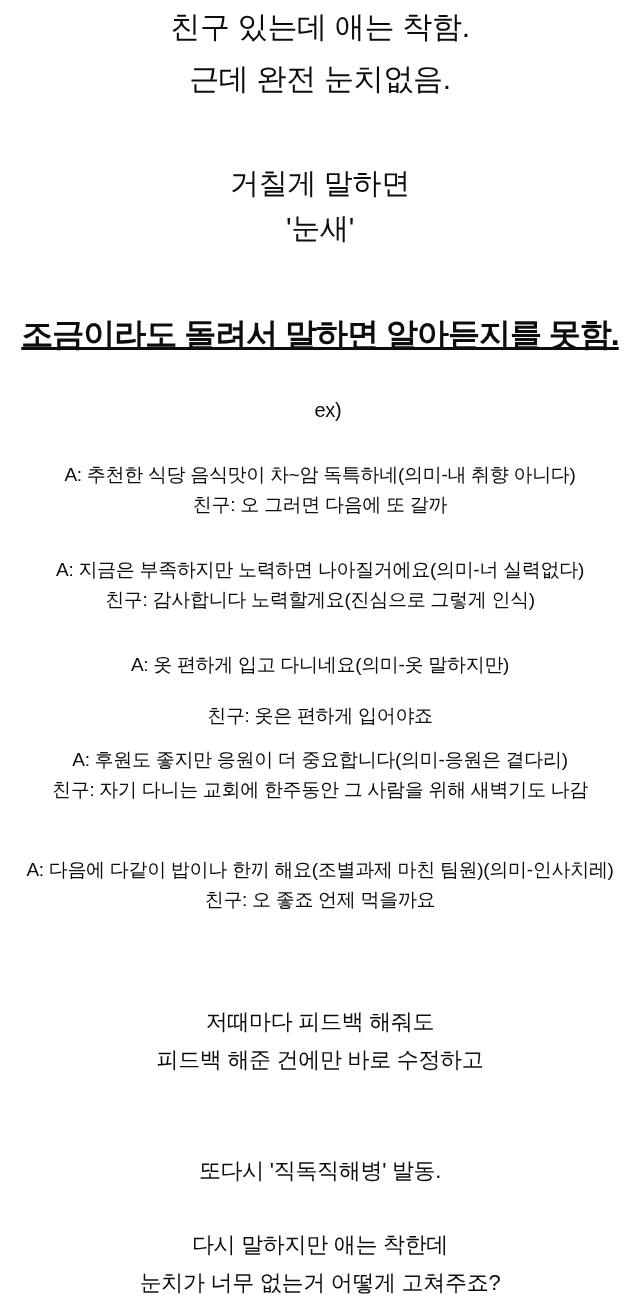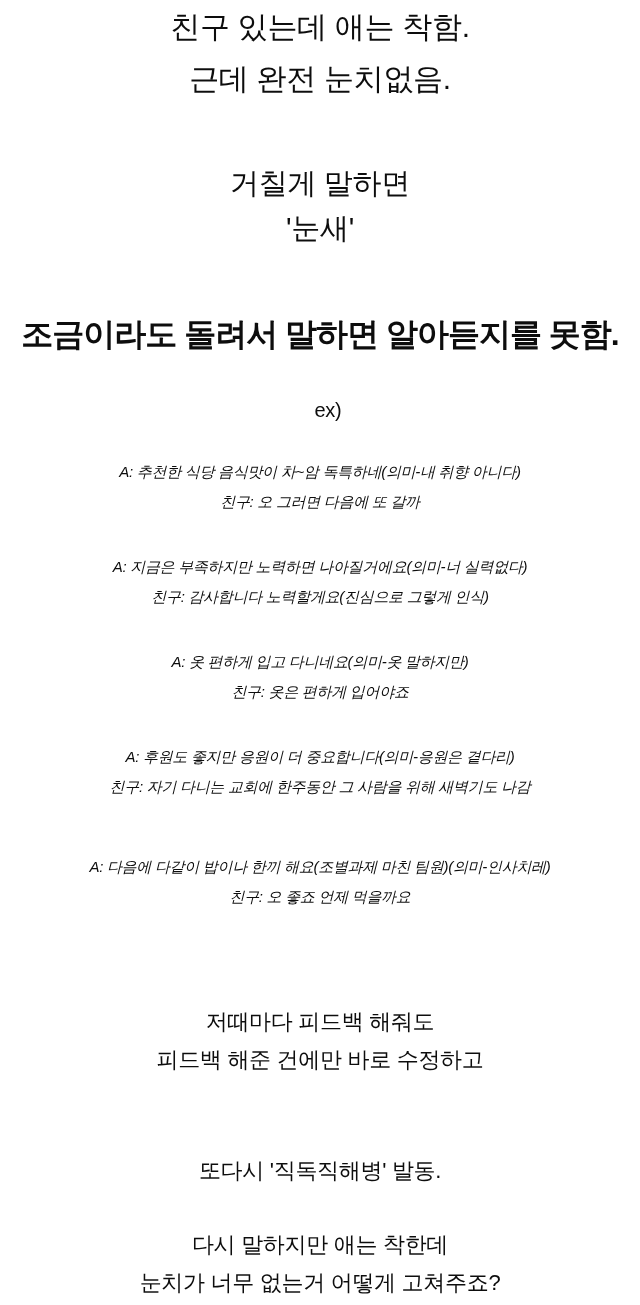--- a/index.html
+++ b/index.html
@@ -21,23 +21,23 @@
     left: 0;
     width: 100%;
     text-align: center;
     color: #0d0d0d;
     white-space: nowrap;
     letter-spacing: -0.3px;
     line-height: 1.25;
   }
   .fs-intro   { font-size: 30px; }
   .fs-rough   { font-size: 29px; }
-  .fs-head    { font-size: 32px; font-weight: 800; letter-spacing: -1px; }
+  .fs-head    { font-size: 32px; font-weight: 800; letter-spacing: -1px; text-decoration: underline; }
   .fs-exlabel { font-size: 20px; margin-left: 8px; }
-  .fs-example { font-size: 15px; font-style: italic; }
+  .fs-example { font-size: 19px; }
   .fs-bottom  { font-size: 22px; }
 </style>
 </head>
 <body>
 
 <div class="page">
 
   <div class="line fs-intro" style="top:8px">친구 있는데 애는 착함.</div>
   <div class="line fs-intro" style="top:60px">근데 완전 눈치없음.</div>
 
@@ -48,21 +48,21 @@
 
   <div class="line fs-exlabel" style="top:398px">ex)</div>
 
   <div class="line fs-example" style="top:463px">A: 추천한 식당 음식맛이 차~암 독특하네(의미-내 취향 아니다)</div>
   <div class="line fs-example" style="top:493px">친구: 오 그러면 다음에 또 갈까</div>
 
   <div class="line fs-example" style="top:588px">친구: 감사합니다 노력할게요(진심으로 그렇게 인식)</div>
   <div class="line fs-example" style="top:558px">A: 지금은 부족하지만 노력하면 나아질거에요(의미-너 실력없다)</div>
 
   <div class="line fs-example" style="top:653px">A: 옷 편하게 입고 다니네요(의미-옷 말하지만)</div>
-  <div class="line fs-example" style="top:683px">친구: 옷은 편하게 입어야죠</div>
+  <div class="line fs-example" style="top:704px">친구: 옷은 편하게 입어야죠</div>
 
   <div class="line fs-example" style="top:748px">A: 후원도 좋지만 응원이 더 중요합니다(의미-응원은 곁다리)</div>
   <div class="line fs-example" style="top:858px">A: 다음에 다같이 밥이나 한끼 해요(조별과제 마친 팀원)(의미-인사치레)</div>
 
   <div class="line fs-example" style="top:778px">친구: 자기 다니는 교회에 한주동안 그 사람을 위해 새벽기도 나감</div>
   <div class="line fs-example" style="top:888px">친구: 오 좋죠 언제 먹을까요</div>
 
   <div class="line fs-bottom" style="top:1008px">저때마다 피드백 해줘도</div>
   <div class="line fs-bottom" style="top:1046px">피드백 해준 건에만 바로 수정하고</div>
 

